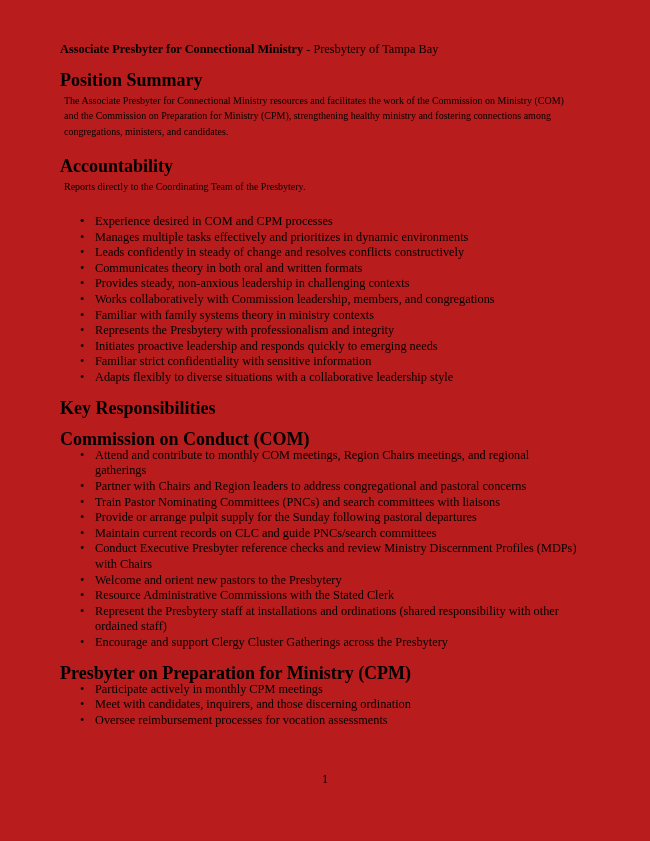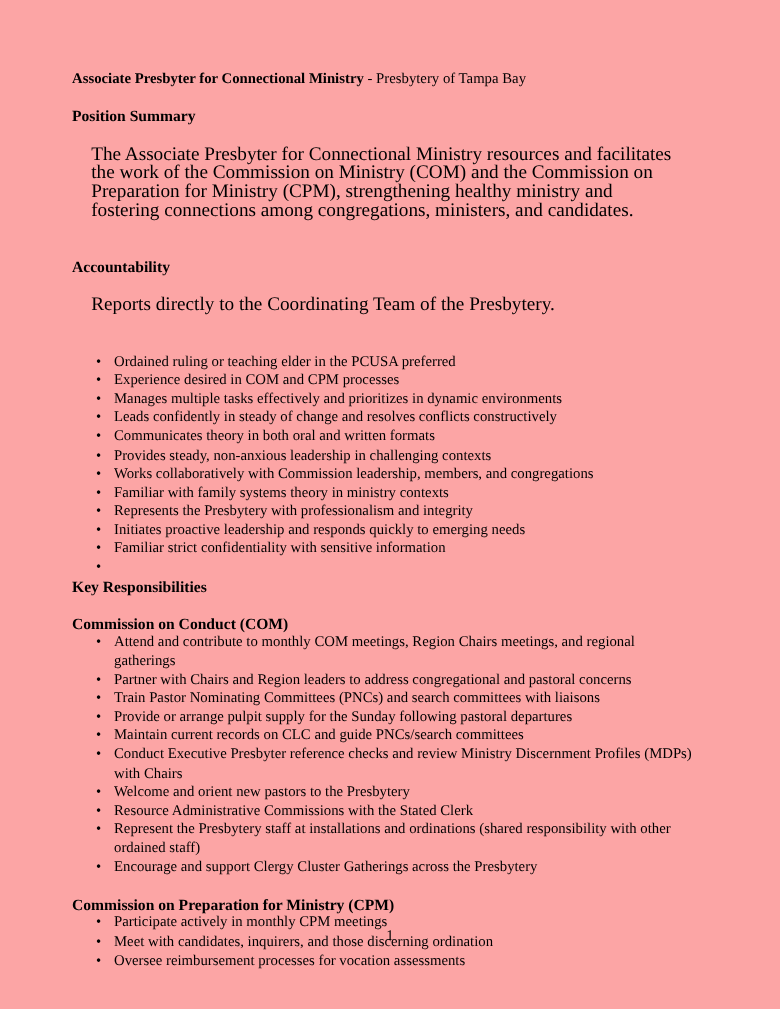--- a/index.html
+++ b/index.html
@@ -9,48 +9,48 @@
     background: #ffffff;
   }
   body {
     font-family: "Liberation Serif", "DejaVu Serif", serif;
     color: #000000;
   }
   .page {
     position: relative;
     width: 650px;
     height: 841px;
-    background: #fca5a5;
+    background: #b91c1c;
     box-sizing: border-box;
-    padding: 58px 70px 0 60px;
+    padding: 42px 70px 0 60px;
     overflow: hidden;
   }
   .doc {
     font-size: 12.3px;
     line-height: 15.6px;
   }
   .title-line {
     font-size: 12.3px;
     line-height: 15.6px;
     margin: 0;
   }
   .title-line .bold {
     font-weight: bold;
   }
   h2.heading {
-    font-size: 13px;
+    font-size: 18px;
     line-height: 15.6px;
     font-weight: bold;
     margin: 0;
     padding: 0;
   }
   p.para {
-    font-size: 16px;
+    font-size: 10px;
     line-height: 15.6px;
-    margin: 16px;
+    margin: 4px;
     padding: 0;
     max-width: 520px;
   }
   .spacer {
     height: 15.6px;
     line-height: 15.6px;
     font-size: 12.3px;
   }
   ul.bullets {
     list-style: none;
@@ -96,32 +96,32 @@
     <p class="para">The Associate Presbyter for Connectional Ministry resources and facilitates the work of the Commission on Ministry (COM) and the Commission on Preparation for Ministry (CPM), strengthening healthy ministry and fostering connections among congregations, ministers, and candidates.</p>
 
     <div class="spacer">&nbsp;</div>
 
     <h2 class="heading">Accountability</h2>
     <p class="para">Reports directly to the Coordinating Team of the Presbytery.</p>
 
     <div class="spacer">&nbsp;</div>
 
     <ul class="bullets">
-        <li><span class="bullet-glyph">•</span><span>Ordained ruling or teaching elder in the PCUSA preferred</span></li>
+        <li><span class="bullet-glyph">•</span></li>
         <li><span class="bullet-glyph">•</span><span>Experience desired in COM and CPM processes</span></li>
         <li><span class="bullet-glyph">•</span><span>Manages multiple tasks effectively and prioritizes in dynamic environments</span></li>
         <li><span class="bullet-glyph">•</span><span>Leads confidently in steady of change and resolves conflicts constructively</span></li>
         <li><span class="bullet-glyph">•</span><span>Communicates theory in both oral and written formats</span></li>
         <li><span class="bullet-glyph">•</span><span>Provides steady, non-anxious leadership in challenging contexts</span></li>
         <li><span class="bullet-glyph">•</span><span>Works collaboratively with Commission leadership, members, and congregations</span></li>
         <li><span class="bullet-glyph">•</span><span>Familiar with family systems theory in ministry contexts</span></li>
         <li><span class="bullet-glyph">•</span><span>Represents the Presbytery with professionalism and integrity</span></li>
         <li><span class="bullet-glyph">•</span><span>Initiates proactive leadership and responds quickly to emerging needs</span></li>
         <li><span class="bullet-glyph">•</span><span>Familiar strict confidentiality with sensitive information</span></li>
-        <li><span class="bullet-glyph">•</span></li>
+        <li><span class="bullet-glyph">•</span><span>Adapts flexibly to diverse situations with a collaborative leadership style</span></li>
       </ul>
 
     <div class="spacer">&nbsp;</div>
 
     <h2 class="heading">Key Responsibilities</h2>
 
     <div class="spacer">&nbsp;</div>
 
     <h2 class="heading">Commission on Conduct (COM)</h2>
     <ul class="bullets">
@@ -132,21 +132,21 @@
         <li><span class="bullet-glyph">•</span><span>Maintain current records on CLC and guide PNCs/search committees</span></li>
         <li><span class="bullet-glyph">•</span><span>Conduct Executive Presbyter reference checks and review Ministry Discernment Profiles (MDPs) with Chairs</span></li>
         <li><span class="bullet-glyph">•</span><span>Welcome and orient new pastors to the Presbytery</span></li>
         <li><span class="bullet-glyph">•</span><span>Resource Administrative Commissions with the Stated Clerk</span></li>
         <li><span class="bullet-glyph">•</span><span>Represent the Presbytery staff at installations and ordinations (shared responsibility with other ordained staff)</span></li>
         <li><span class="bullet-glyph">•</span><span>Encourage and support Clergy Cluster Gatherings across the Presbytery</span></li>
       </ul>
 
     <div class="spacer">&nbsp;</div>
 
-    <h2 class="heading">Commission on Preparation for Ministry (CPM)</h2>
+    <h2 class="heading">Presbyter on Preparation for Ministry (CPM)</h2>
     <ul class="bullets">
         <li><span class="bullet-glyph">•</span><span>Participate actively in monthly CPM meetings</span></li>
         <li><span class="bullet-glyph">•</span><span>Meet with candidates, inquirers, and those discerning ordination</span></li>
         <li><span class="bullet-glyph">•</span><span>Oversee reimbursement processes for vocation assessments</span></li>
       </ul>
 
   </div>
 
   <div class="page-number">1</div>
 </div>

